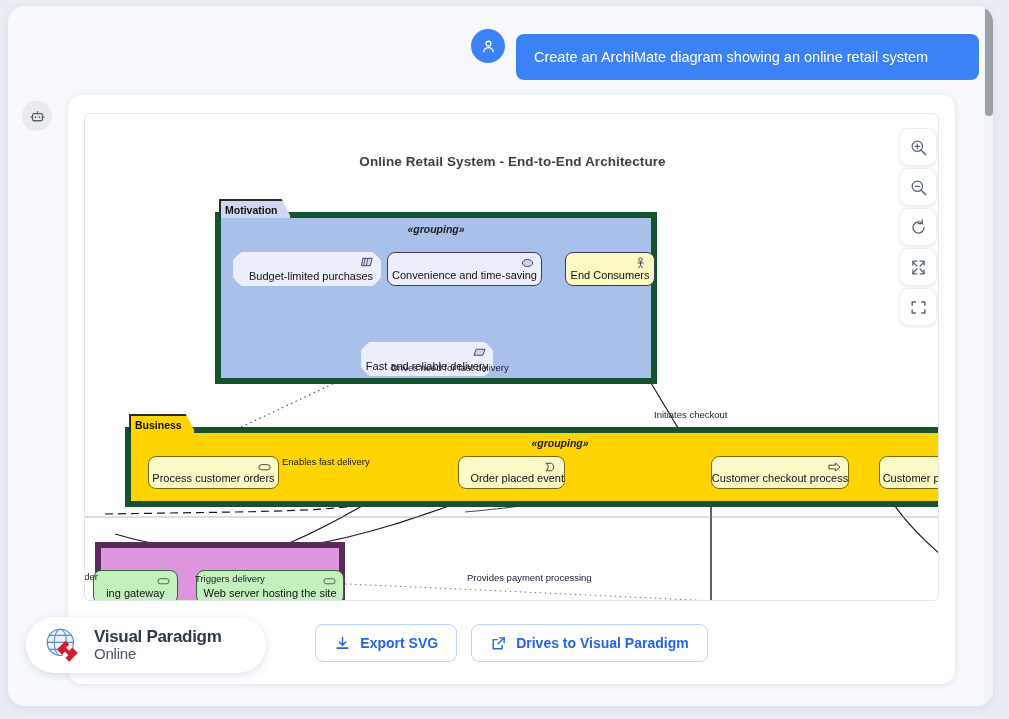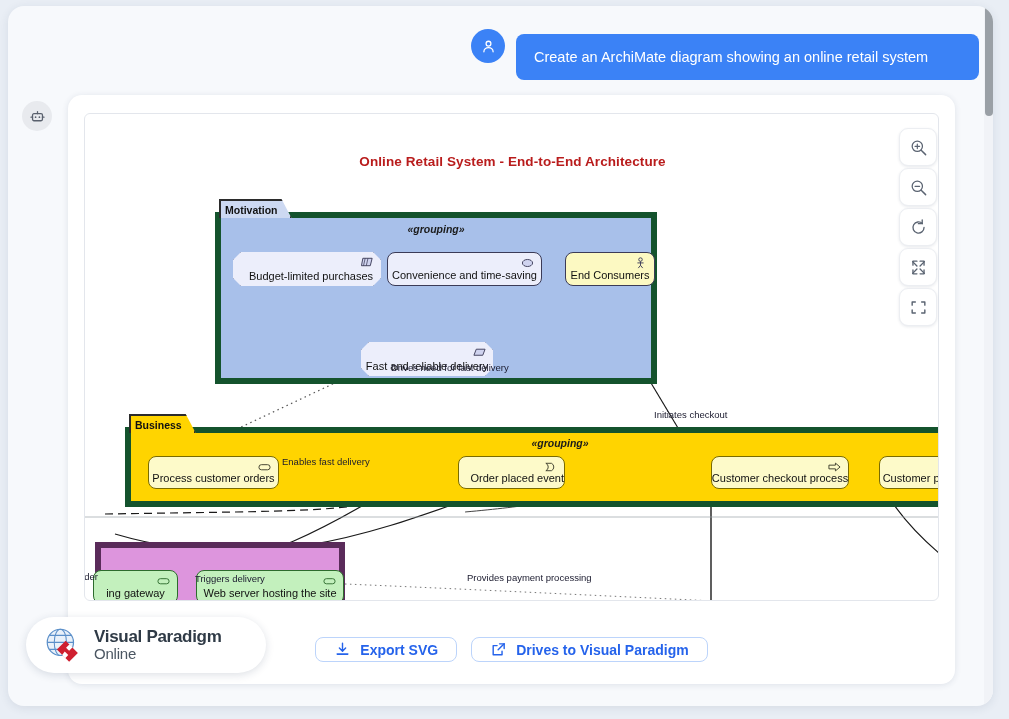--- a/index.html
+++ b/index.html
@@ -60,21 +60,21 @@
   #canvas-frame{
     position:absolute; left:16px; top:18px; width:855px; height:488px;
     background:#fff; border:1px solid #e3e6ec; border-radius:6px;
     overflow:hidden;
   }
 
   
   #diagram{ position:absolute; left:0; top:0; width:855px; height:488px; }
   #diagram-title{
     position:absolute; left:0; top:40px; width:855px; text-align:center;
-    font-size:13.5px; font-weight:bold; color:#b91c1c; letter-spacing:.1px;
+    font-size:13.5px; font-weight:bold; color:#404040; letter-spacing:.1px;
   }
 
   .layer{ position:absolute; border:6px solid #14532d; }
   .layer-tab{
     position:absolute; top:-19px; left:-2px; height:19px;
     border:2px solid #2b2b2b; border-bottom:none;
     font-size:10.5px; font-weight:bold; color:#111;
     padding:1px 12px 0 4px; line-height:16px;
     clip-path: polygon(0 0, calc(100% - 10px) 0, 100% 100%, 0 100%);
   }
@@ -142,21 +142,21 @@
     display:flex; align-items:center; justify-content:center;
     cursor:pointer;
   }
 
   
   #footer-actions{
     position:absolute; left:0; bottom:22px; width:887px;
     display:flex; justify-content:center; gap:14px;
   }
   .action-btn{
-    height:25px; border:1px solid #bcd4fb; border-radius:8px;
+    height:38px; border:1px solid #bcd4fb; border-radius:8px;
     background:#fff; color:#2563eb; font-size:14px; font-weight:bold;
     display:flex; align-items:center; gap:9px; padding:0 18px;
     cursor:pointer;
   }
 
   
   #watermark{
     position:absolute; left:18px; top:611px; width:240px; height:56px;
     background:#fff; border-radius:28px;
     box-shadow:0 2px 8px rgba(30,50,80,.15);

